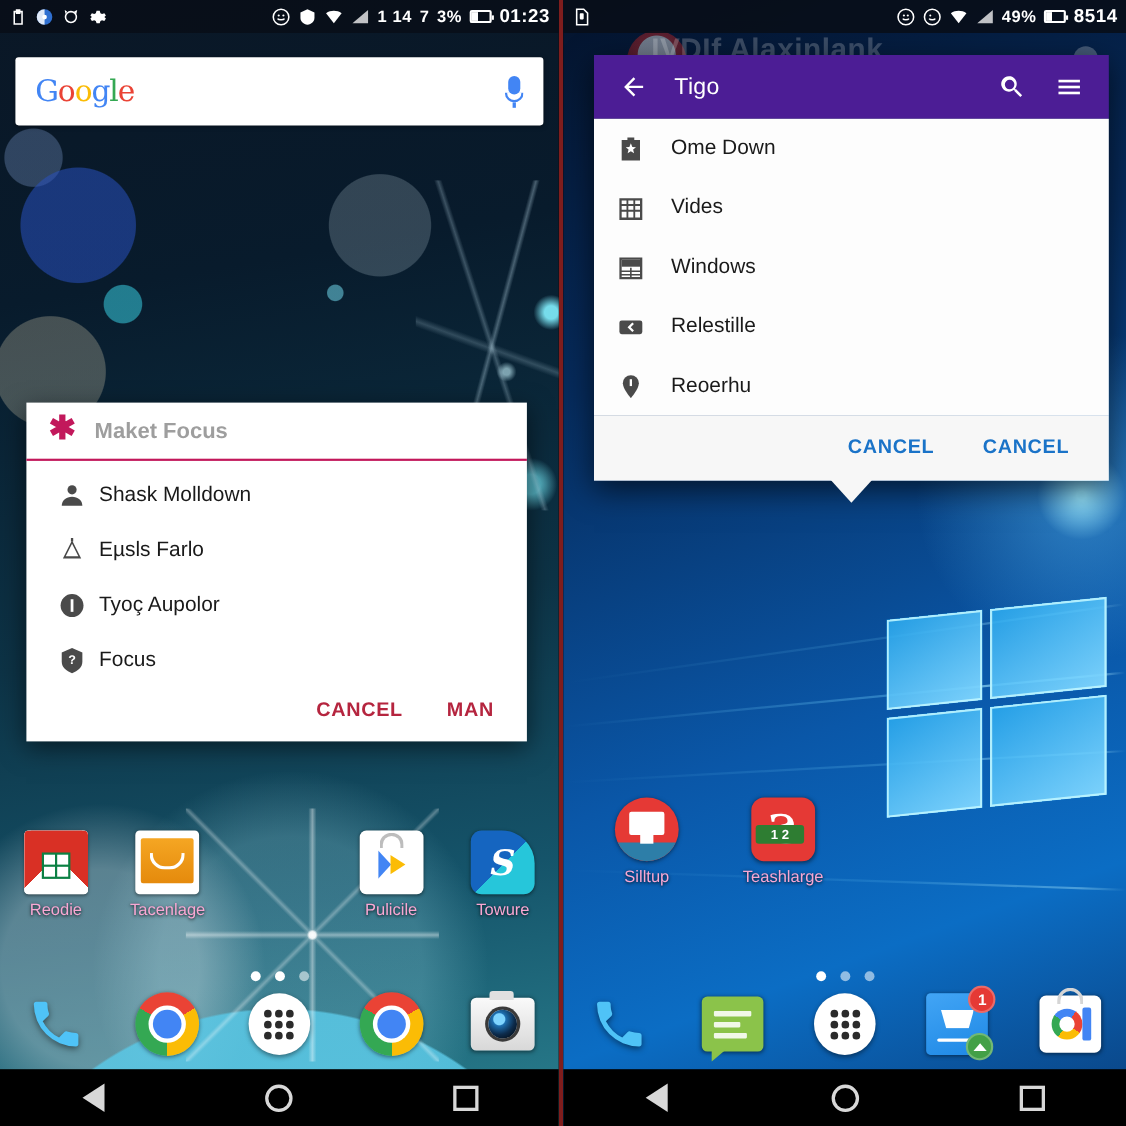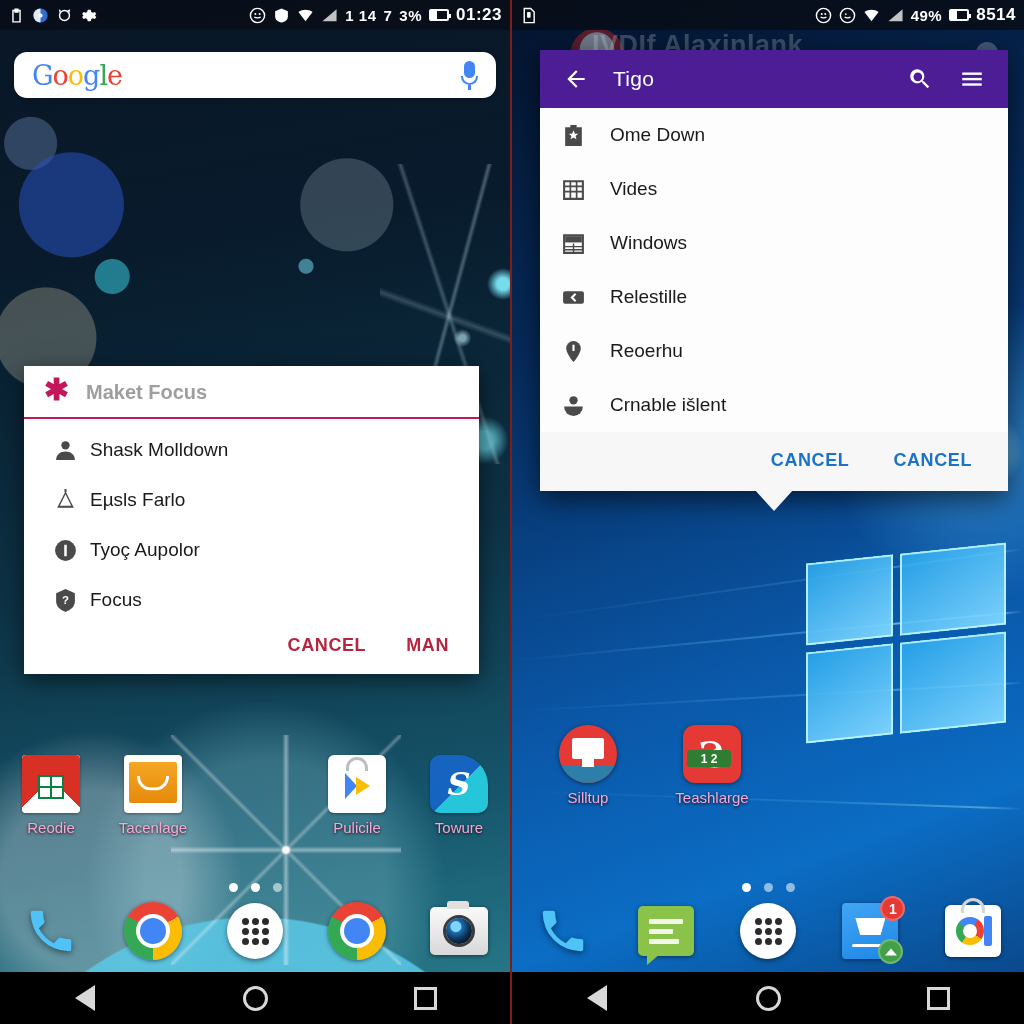--- a/index.html
+++ b/index.html
@@ -2,21 +2,21 @@
 <html><head>
 <meta charset="utf-8">
 <style>
   * { margin:0; padding:0; box-sizing:border-box; }
   html, body { width:1024px; height:1024px; overflow:hidden; background:#000; }
   body { font-family:"Liberation Sans", sans-serif; }
 
   .stage { position:relative; width:1024px; height:1024px; display:flex; }
 
   .panel { position:relative; width:512px; height:1024px; overflow:hidden; }
-  .panel.left  { border-right:2px solid #7f1d1d; }
+  .panel.left  { border-right:4px solid #7f1d1d; }
 
   
   .wall-space {
     position:absolute; inset:0;
     background:
       radial-gradient(circle at 14% 20%, rgba(40,80,190,.55) 0 52px, transparent 53px),
       radial-gradient(circle at 6% 14%, rgba(120,150,200,.35) 0 26px, transparent 27px),
       radial-gradient(circle at 22% 27%, rgba(60,220,240,.5) 0 17px, transparent 18px),
       radial-gradient(circle at 9% 33%, rgba(210,200,170,.3) 0 50px, transparent 51px),
       radial-gradient(circle at 68% 20%, rgba(200,220,230,.22) 0 46px, transparent 47px),
@@ -84,22 +84,22 @@
   .statusbar .spacer { flex:1; }
   .statusbar .txt { font-size:15px; letter-spacing:.5px; }
   .statusbar .clock { font-size:17px; letter-spacing:.5px; }
   .sicon { display:inline-block; width:17px; height:17px; position:relative; }
   .sicon svg { width:100%; height:100%; fill:#fff; display:block; }
   .battery { width:20px; height:12px; border:2px solid #fff; border-radius:2px; position:relative; background:linear-gradient(90deg,#fff 35%, transparent 35%); }
   .battery:after { content:''; position:absolute; right:-4px; top:3px; width:2px; height:4px; background:#fff; }
 
   
   .searchbar {
-    position:absolute; left:14px; right:14px; top:52px; height:46px;
-    background:#fff; border-radius:13px; display:flex; align-items:center;
+    position:absolute; left:14px; right:14px; top:52px; height:62px;
+    background:#fff; border-radius:3px; display:flex; align-items:center;
     padding:0 18px; box-shadow:0 1px 4px rgba(0,0,0,.35); z-index:20;
   }
   .glogo { font-size:27px; font-weight:normal; letter-spacing:-1px; font-family:"DejaVu Serif", serif; }
   .glogo .b{color:#4285F4}.glogo .r{color:#EA4335}.glogo .y{color:#FBBC05}.glogo .g{color:#34A853}
   .mic { margin-left:auto; width:17px; height:30px; position:relative; }
   .mic .cap { position:absolute; top:1px; left:3px; width:11px; height:17px; border-radius:6px; background:#4285F4; }
   .mic .arc { position:absolute; bottom:5px; left:0; width:17px; height:9px; border:2px solid #4285F4; border-top:none; border-radius:0 0 10px 10px; }
   .mic .stem { position:absolute; bottom:0; left:7px; width:3px; height:5px; background:#4285F4; }
 
   
@@ -581,29 +581,20 @@
         </div>
         <div class="mrow">
           <span class="ico">
               <svg viewBox="0 0 24 24">
                 <path d="M12 2a7 7 0 00-7 7c0 5 7 13 7 13s7-8 7-13a7 7 0 00-7-7z"></path>
                 <rect x="11" y="5.5" width="2" height="6" fill="#fff"></rect>
               </svg>
             </span>
           <span class="lbl">Reoerhu</span>
         </div>
-        <div class="mrow">
-          <span class="ico">
-              <svg viewBox="0 0 24 24">
-                <circle cx="12" cy="7" r="4"></circle>
-                <path d="M3 13h18a9 9 0 01-18 0z"></path>
-              </svg>
-            </span>
-          <span class="lbl">Crnable išlent</span>
-        </div>
       </div>
 
       <div class="sheet-actions">
         <button>CANCEL</button>
         <button>CANCEL</button>
       </div>
       <span class="caret"></span>
     </div>
 
     <div class="appgrid2">

